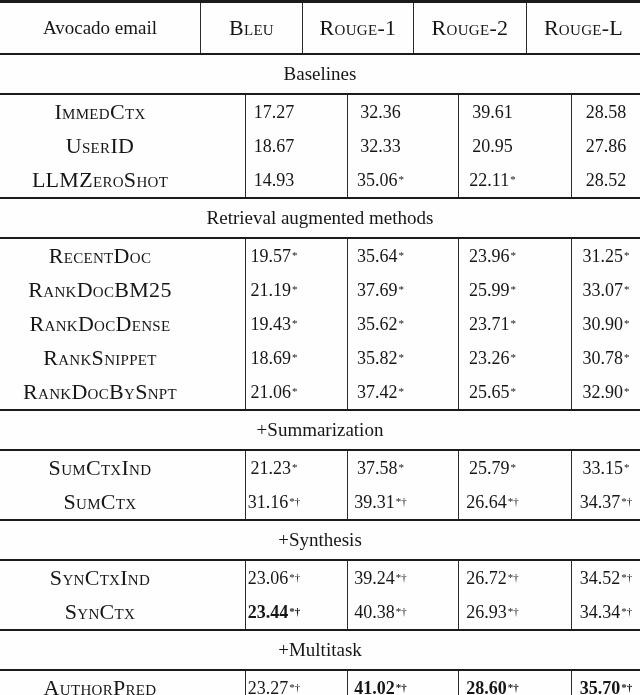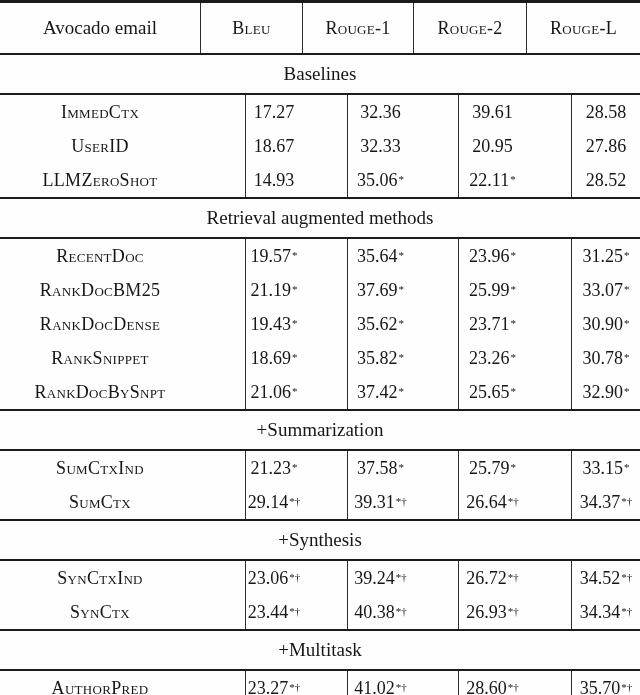--- a/index.html
+++ b/index.html
@@ -36,32 +36,32 @@
     display: flex;
     align-items: center;
     justify-content: center;
     text-align: center;
     box-sizing: border-box;
   }
   .row .cell + .cell { border-left: 1.5px solid #2b2b2b; }
   .sc {
     font-variant: small-caps;
     letter-spacing: 0.3px;
-    font-size: 18px;
+    font-size: 22px;
   }
   .corner-cell { font-size: 19px; }
   .num-cell { font-size: 18px; margin-left: 45px; }
   .num-cell sup {
     font-size: 11px;
     line-height: 0;
     margin-left: 1px;
     position: relative;
     top: -1px;
   }
-  .num-cell.bold { font-weight: normal; }
+  .num-cell.bold { font-weight: bold; }
   .section-row {
     height: 38px;
     display: flex;
     align-items: center;
     justify-content: center;
     font-size: 19px;
     flex: 0 0 auto;
   }
 </style>
 </head>
@@ -246,21 +246,21 @@
           <sup>*</sup>
         </div>
         <div class="cell num-cell">
           <span>33.15</span>
           <sup>*</sup>
         </div>
       </div>
       <div class="row data-row">
         <div class="cell sc">SumCtx</div>
         <div class="cell num-cell">
-          <span>29.14</span>
+          <span>31.16</span>
           <sup>*†</sup>
         </div>
         <div class="cell num-cell">
           <span>39.31</span>
           <sup>*†</sup>
         </div>
         <div class="cell num-cell">
           <span>26.64</span>
           <sup>*†</sup>
         </div>

